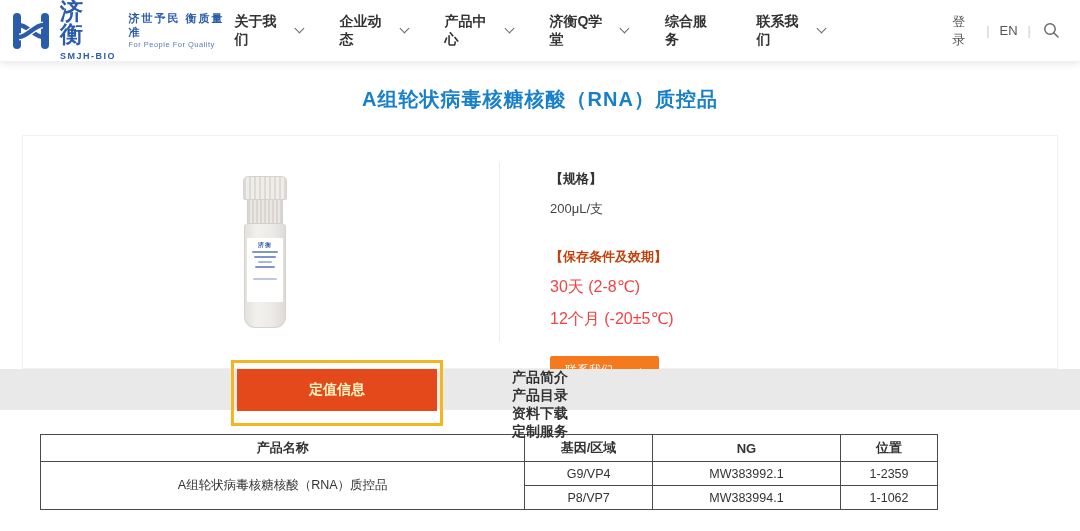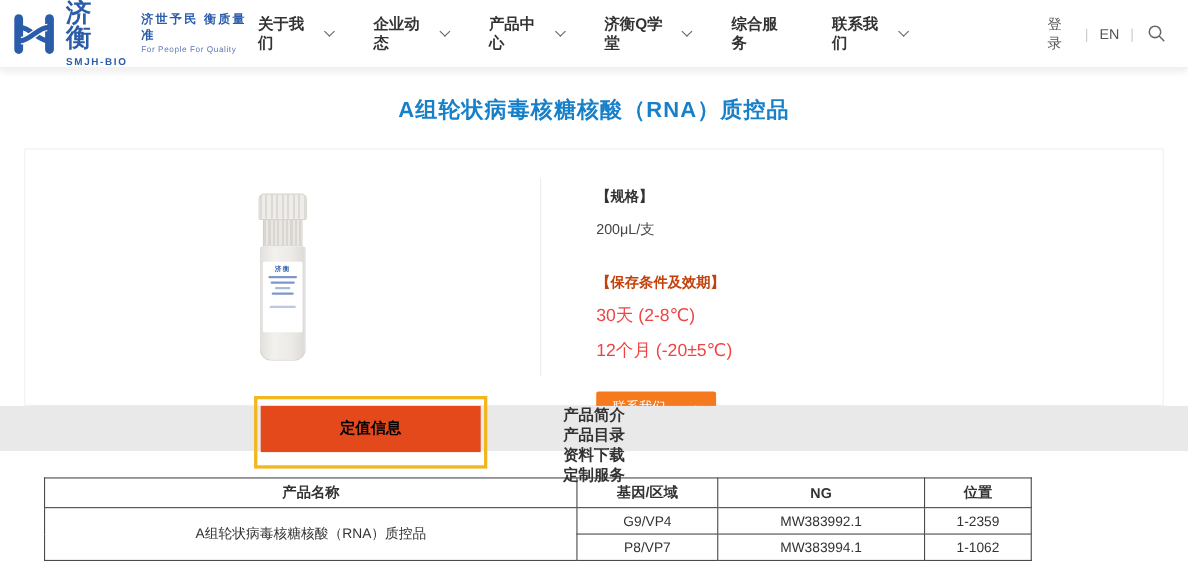--- a/index.html
+++ b/index.html
@@ -28,21 +28,21 @@
                   font-size:13px; color:#555; }
   .hr-sep { color:#ccc; }
   .search-btn { display:flex; align-items:center; cursor:pointer; margin-left:2px; }
 
   
   .page-title { text-align:center; margin-top:24px; font-size:20px; font-weight:700;
                 color:#1880c9; letter-spacing:1px; }
 
   
   .card { margin:22px 22px 0 22px; height:234px; background:#fff;
-          border:1px solid #eef0f2; display:flex; }
+          border:1px solid #eef0f2; display:flex;padding-left:8px; }
   .card-left { width:468px; display:flex; align-items:center; justify-content:center; }
   .card-divider { width:1px; background:#ededed; margin:26px 0; }
   .card-right { flex:1; padding:34px 0 0 50px; }
 
   
   .vial { position:relative; width:46px; display:flex; flex-direction:column; align-items:center; }
   .vial-cap { width:44px; height:24px; border-radius:5px 5px 2px 2px;
               background:repeating-linear-gradient(90deg,#dddad6 0 2px,#efedea 2px 5px);
               border:1px solid #d6d3cf; }
   .vial-neck { width:36px; height:24px;
@@ -69,21 +69,21 @@
                  height:28px; padding:0 15px; background:#f57a1e; color:#fff;
                  font-size:12px; border:none; border-radius:2px; cursor:pointer; }
   .contact-arrow { font-size:13px; line-height:1; }
 
   
   .tabbar { position:relative; height:41px; background:#e9e9e9;
             display:flex;flex-direction:column; }
   .tab { flex:1; display:flex; align-items:center; justify-content:center;
          font-size:14px; font-weight:700; color:#333; cursor:pointer; }
   .tab-active-overlay { position:absolute; left:237px; top:0; width:200px; height:42px;
-                        background:#e4491c; color:#000000; display:flex; align-items:center;
+                        background:#e4491c; color:#fef9c3; display:flex; align-items:center;
                         justify-content:center; font-size:14px; font-weight:700; cursor:pointer; }
   .gold-box { position:absolute; left:231px; top:-9px; width:212px; height:66px;
               border:3px solid #f2b61e; pointer-events:none; z-index:3; }
 
   
   .table-wrap { margin:24px 0 0 40px; }
   table.data { border-collapse:collapse; width:898px; font-size:12.5px; color:#333;
                border:1px solid #3f3f3f; }
   table.data th, table.data td { border:1px solid #4a4a4a; text-align:center; padding:4px 8px; }
   table.data th { font-weight:700; font-size:13px; height:24px; }

